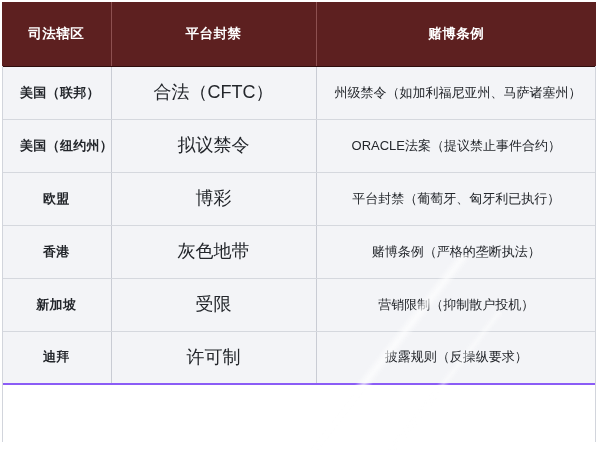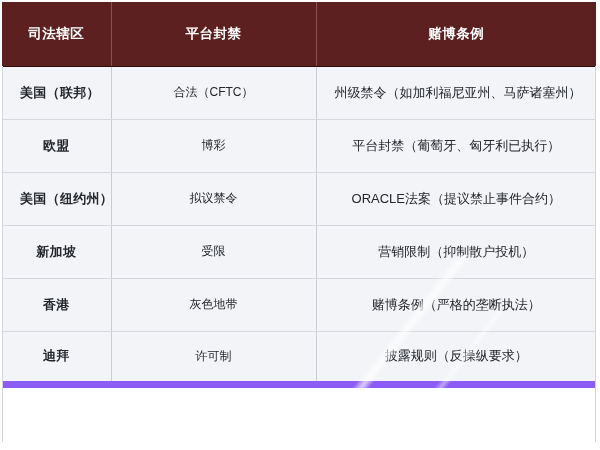--- a/index.html
+++ b/index.html
@@ -71,30 +71,30 @@
     text-align: center;
     vertical-align: middle;
     padding: 0 18px;
     border-right: 1px solid #c9ccd4;
     border-bottom: 1px solid #d5d8de;
     box-sizing: border-box;
     line-height: 1.35;
     white-space: nowrap;
   }
   tbody td:last-child { border-right: none; }
-  tbody tr.data-row:last-child td { border-bottom: 7px solid #8b5cf6; font-family: Liberation Serif, serif; }
+  tbody tr.data-row:last-child td { border-bottom: 2px solid #8b5cf6; font-family: Liberation Serif, serif; }
 
   tbody td.col-jurisdiction {
     font-weight: bold;
     font-size: 13px;
     letter-spacing: 0.3px;
   }
 
   tbody td.col-status {
-    font-size: 12px;
+    font-size: 18px;
   }
 
   tbody td.col-risk {
     font-size: 13px;
     margin-top: 29px;
   }
 
   
   .edge-left {
     position: absolute;
@@ -168,38 +168,38 @@
           <th>赌博条例</th>
         </tr>
       </thead>
       <tbody>
         <tr class="data-row">
           <td class="col-jurisdiction">美国（联邦）</td>
           <td class="col-status">合法（CFTC）</td>
           <td class="col-risk">州级禁令（如加利福尼亚州、马萨诸塞州）</td>
         </tr>
         <tr class="data-row">
+          <td class="col-jurisdiction">美国（纽约州）</td>
+          <td class="col-status">拟议禁令</td>
+          <td class="col-risk">ORACLE法案（提议禁止事件合约）</td>
+        </tr>
+        <tr class="data-row">
           <td class="col-jurisdiction">欧盟</td>
           <td class="col-status">博彩</td>
           <td class="col-risk">平台封禁（葡萄牙、匈牙利已执行）</td>
         </tr>
         <tr class="data-row">
-          <td class="col-jurisdiction">美国（纽约州）</td>
-          <td class="col-status">拟议禁令</td>
-          <td class="col-risk">ORACLE法案（提议禁止事件合约）</td>
+          <td class="col-jurisdiction">香港</td>
+          <td class="col-status">灰色地带</td>
+          <td class="col-risk">赌博条例（严格的垄断执法）</td>
         </tr>
         <tr class="data-row">
           <td class="col-jurisdiction">新加坡</td>
           <td class="col-status">受限</td>
           <td class="col-risk">营销限制（抑制散户投机）</td>
-        </tr>
-        <tr class="data-row">
-          <td class="col-jurisdiction">香港</td>
-          <td class="col-status">灰色地带</td>
-          <td class="col-risk">赌博条例（严格的垄断执法）</td>
         </tr>
         <tr class="data-row">
           <td class="col-jurisdiction">迪拜</td>
           <td class="col-status">许可制</td>
           <td class="col-risk">披露规则（反操纵要求）</td>
         </tr>
       </tbody>
     </table>
   </div>
 

